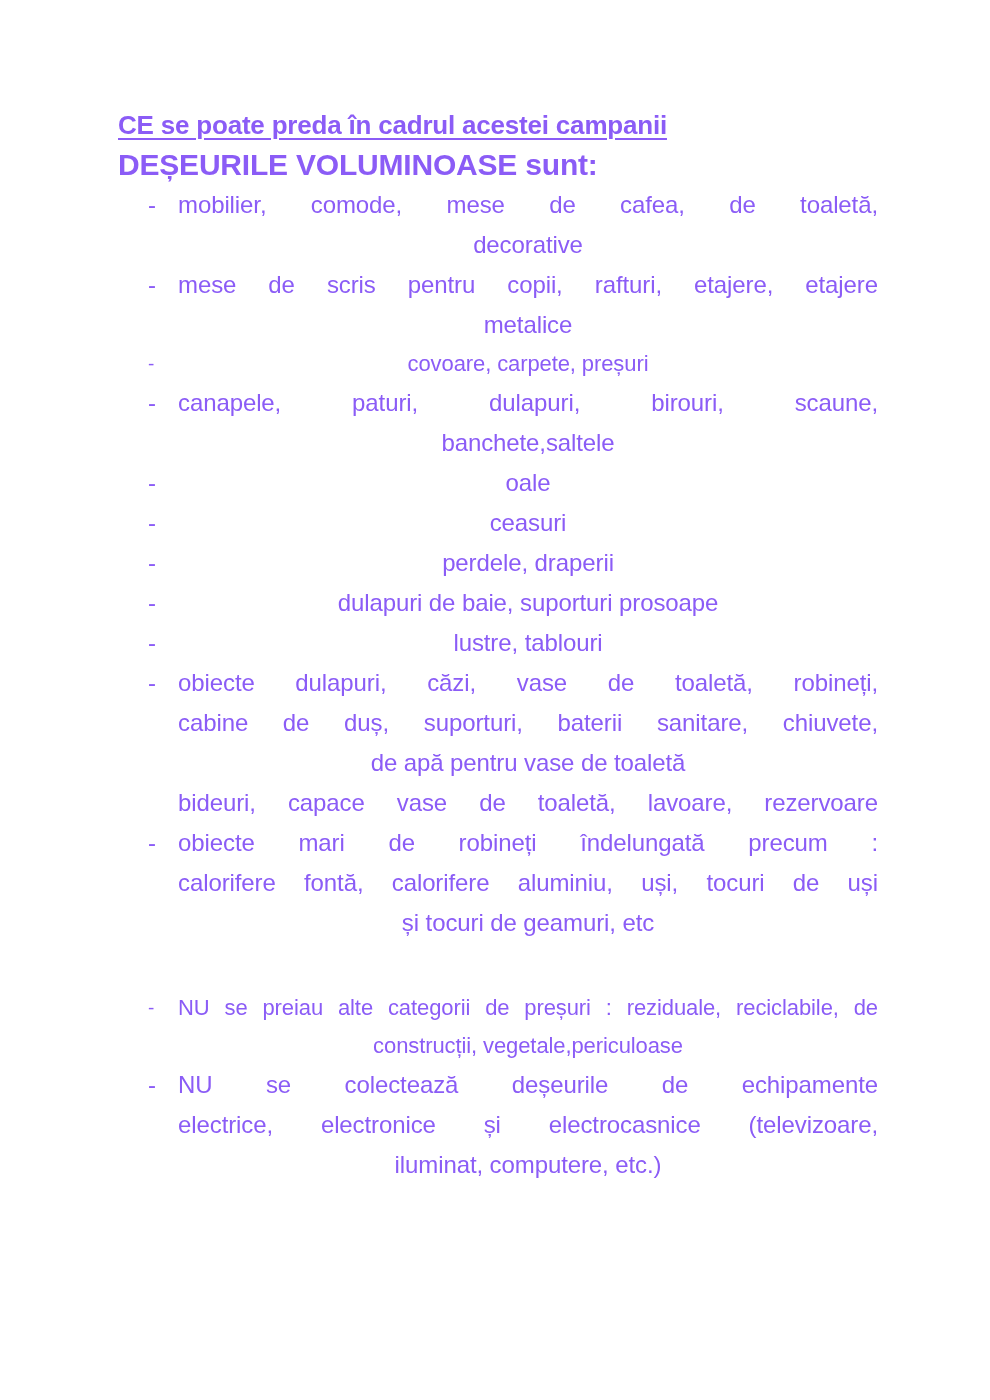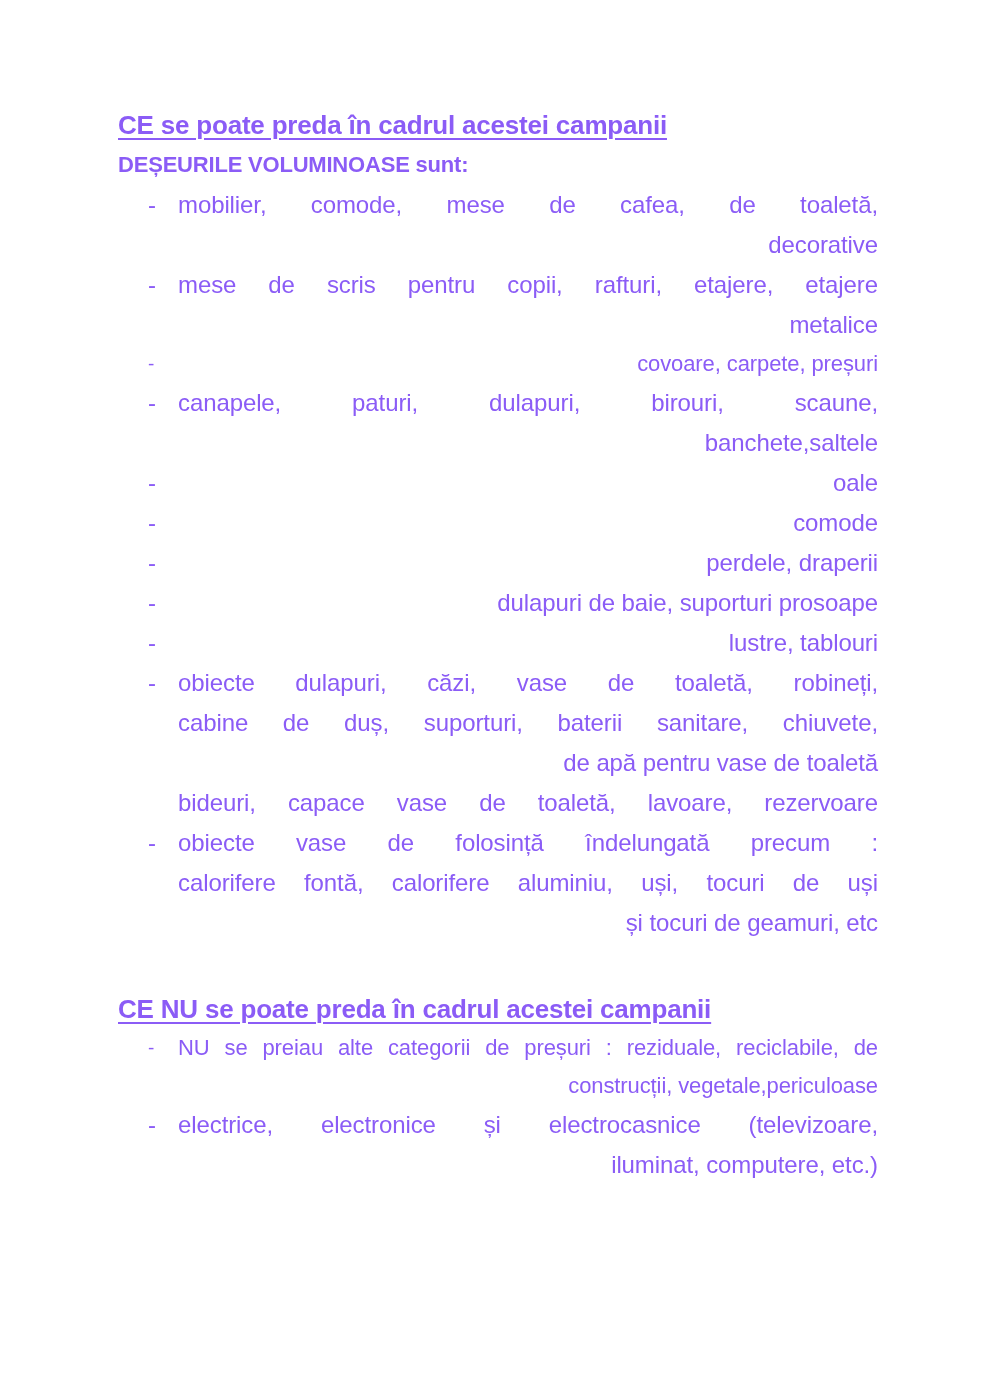--- a/index.html
+++ b/index.html
@@ -18,39 +18,39 @@
   .heading {
     font-size: 26px;
     font-weight: 700;
     line-height: 40px;
     text-decoration: underline;
     text-decoration-thickness: 2px;
     text-underline-offset: 4px;
     letter-spacing: -0.2px;
   }
   .subheading {
-    font-size: 22px;
+    font-size: 30px;
     font-weight: 700;
     line-height: 40px;
     letter-spacing: -0.2px;
   }
   ul.list { list-style: none; margin: 0; padding: 0; }
   li.item { display: flex; align-items: flex-start; padding-left: 30px; }
   .dash {
     flex: none;
     width: 30px;
     font-size: 24px;
     line-height: 40px;
   }
   .item.small .dash { font-size: 19px; line-height: 38px; }
   .txt { flex: 1 1 auto; min-width: 0; }
   .line {
     font-size: 24px;
     line-height: 40px;
-    text-align: right;
+    text-align: center;
     letter-spacing: -0.1px;
   }
   .item.small .line { font-size: 22px; line-height: 38px; }
   .line.j {
     text-align: justify;
     text-align-last: justify;
   }
   .section2 { margin-top: 46px; }
 </style>
 </head>
@@ -91,21 +91,21 @@
         </li>
         <li class="item normal">
           <span class="dash">-</span>
           <div class="txt">
             <div class="line">oale</div>
           </div>
         </li>
         <li class="item normal">
           <span class="dash">-</span>
           <div class="txt">
-            <div class="line">comode</div>
+            <div class="line">ceasuri</div>
           </div>
         </li>
         <li class="item normal">
           <span class="dash">-</span>
           <div class="txt">
             <div class="line">perdele, draperii</div>
           </div>
         </li>
         <li class="item normal">
           <span class="dash">-</span>
@@ -124,41 +124,41 @@
           <div class="txt">
             <div class="line j">obiecte dulapuri, căzi, vase de toaletă, robineți,</div>
             <div class="line j">cabine de duș, suporturi, baterii sanitare, chiuvete,</div>
             <div class="line">de apă pentru vase de toaletă</div>
             <div class="line j">bideuri, capace vase de toaletă, lavoare, rezervoare</div>
           </div>
         </li>
         <li class="item normal">
           <span class="dash">-</span>
           <div class="txt">
-            <div class="line j">obiecte vase de folosință îndelungată precum :</div>
+            <div class="line j">obiecte mari de robineți îndelungată precum :</div>
             <div class="line j">calorifere fontă, calorifere aluminiu, uși, tocuri de uși</div>
             <div class="line">și tocuri de geamuri, etc</div>
           </div>
         </li>
       </ul>
   </div>
 
   <div class="section2">
-    <div class="heading">CE NU se poate preda în cadrul acestei campanii</div>
     <ul class="list">
         <li class="item small">
           <span class="dash">-</span>
           <div class="txt">
             <div class="line j">NU se preiau alte categorii de preșuri : reziduale, reciclabile, de</div>
             <div class="line">construcții, vegetale,periculoase</div>
           </div>
         </li>
         <li class="item normal">
           <span class="dash">-</span>
           <div class="txt">
+            <div class="line j">NU se colectează deșeurile de echipamente</div>
             <div class="line j">electrice, electronice și electrocasnice (televizoare,</div>
             <div class="line">iluminat, computere, etc.)</div>
           </div>
         </li>
       </ul>
   </div>
 
 </div>
 
 </body></html>

